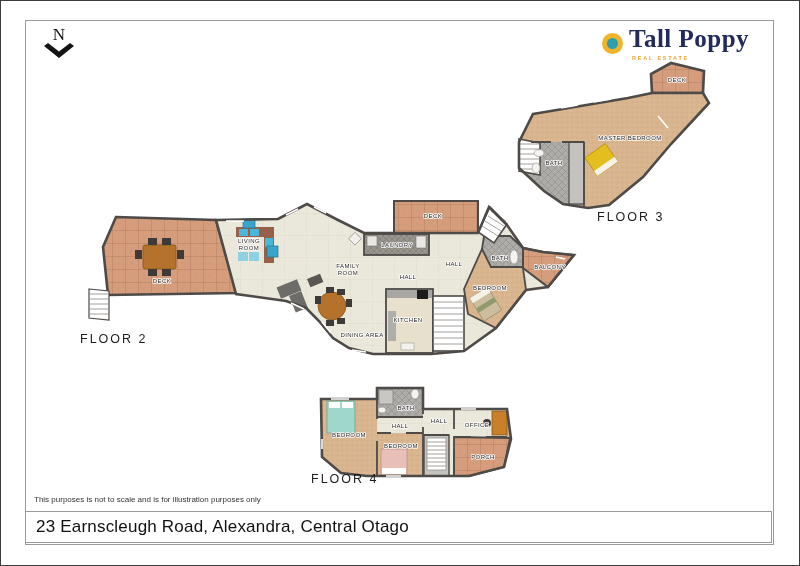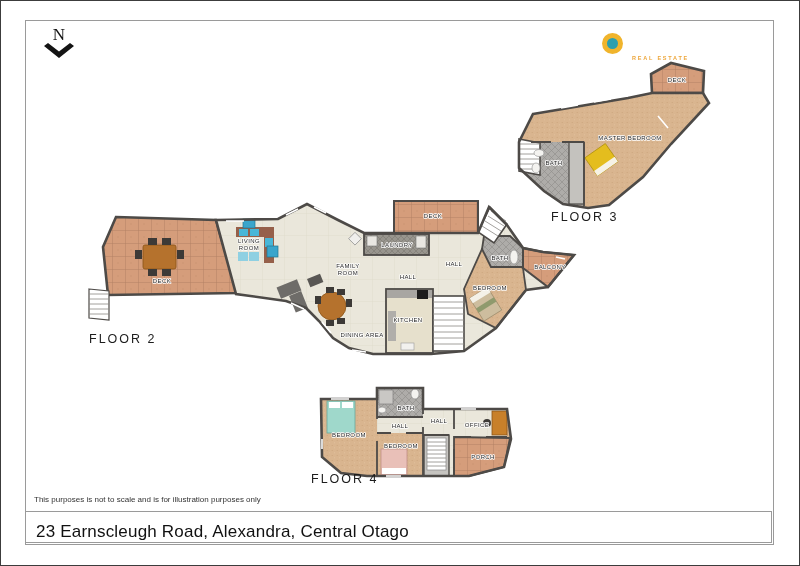--- a/index.html
+++ b/index.html
@@ -1,20 +1,20 @@
 <!DOCTYPE html>
 <html><head>
 <meta charset="utf-8">
 <style>
   html,body{margin:0;padding:0;background:#fff;}
   .page{position:relative;width:798px;height:564px;border:1px solid #3c3c3c;background:#fff;
         font-family:"Liberation Sans",sans-serif;overflow:hidden;}
   .frame{position:absolute;left:24px;top:19px;width:747px;height:523px;border:1px solid #9a9a9a;}
   .address-bar{position:absolute;left:24px;top:510px;width:747px;height:32px;border:1px solid #9a9a9a;
-        box-sizing:border-box;display:flex;align-items:flex-end;}
+        box-sizing:border-box;display:flex;align-items:center;}
   .address-text{font-size:17px;color:#111;padding-left:10px;letter-spacing:0.2px;}
   .disclaimer{position:absolute;left:33px;top:494px;font-size:8px;color:#333;}
   .floor-label{position:absolute;font-size:12.5px;letter-spacing:2px;color:#1d1d1d;}
   .north{position:absolute;left:38px;top:26px;width:40px;height:44px;text-align:center;}
   .north .n-letter{font-family:"Liberation Serif",serif;font-size:17px;color:#111;line-height:15px;}
   .logo{position:absolute;left:598px;top:24px;width:175px;height:40px;}
   .logo-mark{position:absolute;left:3px;top:8px;width:21px;height:21px;border-radius:50%;
         background:#f0b42c;}
   .logo-mark::after{content:"";position:absolute;left:5px;top:5px;width:11px;height:11px;border-radius:50%;
         background:#2b9fae;}
@@ -66,20 +66,21 @@
 
   <div class="north">
     <div class="n-letter">N</div>
     <svg width="34" height="18" viewBox="0 0 34 18">
       <path d="M2,4 L17,16 L32,4 L28,1 L17,9.5 L6,1 Z" fill="#141414"></path>
     </svg>
   </div>
 
   <div class="logo">
     <span class="logo-mark"></span>
+    <span class="logo-name">Tall Poppy</span>
     <span class="logo-tagline">REAL ESTATE</span>
   </div>
 
   <svg class="plan" style="left:505px;top:55px" width="215" height="185" viewBox="0 0 215 185">
 
     <polygon points="146,37 145,18 165,7 198,15 197,37" fill="url(#terra)"></polygon>
     <polygon class="wall" points="146,37 145,18 165,7 198,15 197,37"></polygon>
 
     <polygon points="27,58 122,42 146,37 197,37 203,47 165,88 137,121 103,149 82,152 57,148 38,135 13,112 13,86" fill="url(#carpet)"></polygon>
 
@@ -101,21 +102,21 @@
 
     <path class="iwall" d="M25,86 H45 M56,86 H78 M78,86 V150"></path>
 
     <polygon class="wall" points="27,58 122,42 146,37 197,37 203,47 165,88 137,121 103,149 82,152 57,148 38,135 13,112 13,86"></polygon>
     <path class="win" d="M55,52 L72,49 M88,46 L105,43 M152,60 L162,72"></path>
 
     <text x="171" y="26">DECK</text>
     <text x="124" y="84">MASTER BEDROOM</text>
     <text x="48" y="109">BATH</text>
   </svg>
-  <div class="floor-label" style="left:550px;top:209px">FLOOR 3</div>
+  <div class="floor-label" style="left:596px;top:209px">FLOOR 3</div>
 
   <svg class="plan" style="left:85px;top:190px" width="520" height="190" viewBox="0 0 520 190">
 
     <polygon points="30,26 130,29 151,102 22,104 17,56" fill="url(#terra)"></polygon>
     <polygon class="wall" points="30,26 130,29 151,102 22,104 17,56" stroke-width="1.8"></polygon>
     <g>
       <polygon points="3,98 23,100 23,129 3,127" fill="#fff" stroke="#4d4a47" stroke-width="1.2"></polygon>
       <path class="thin" d="M3,103 H23 M3,108 H23 M3,113 H23 M3,118 H23 M3,123 H23"></path>
     </g>
 
@@ -205,21 +206,21 @@
     <text x="311" y="56">LAUNDRY</text>
     <text x="347" y="27">DECK</text>
     <text x="322" y="88">HALL</text>
     <text x="368" y="75">HALL</text>
     <text x="414" y="69">BATH</text>
     <text x="464" y="78">BALCONY</text>
     <text x="404" y="99">BEDROOM</text>
     <text x="322" y="131">KITCHEN</text>
     <text x="276" y="146">DINING AREA</text>
   </svg>
-  <div class="floor-label" style="left:88px;top:331px">FLOOR 2</div>
+  <div class="floor-label" style="left:79px;top:331px">FLOOR 2</div>
 
   <svg class="plan" style="left:310px;top:378px" width="215" height="115" viewBox="0 0 215 115">
 
     <polygon points="10,20 66,20 66,9 112,9 112,30 196,30 200,60 193,88 158,97 56,97 30,94 11,78" fill="url(#carpet)"></polygon>
 
     <rect x="66" y="9" width="46" height="29" fill="url(#bathtile)"></rect>
     <rect x="68" y="11" width="14" height="14" fill="#c9c7c4" stroke="#777" stroke-width="0.6"></rect>
     <ellipse cx="104" cy="15" rx="4" ry="5" fill="#f4f3f0" stroke="#999" stroke-width="0.7"></ellipse>
     <ellipse cx="71" cy="31" rx="4" ry="3" fill="#f4f3f0" stroke="#999" stroke-width="0.7"></ellipse>
 

